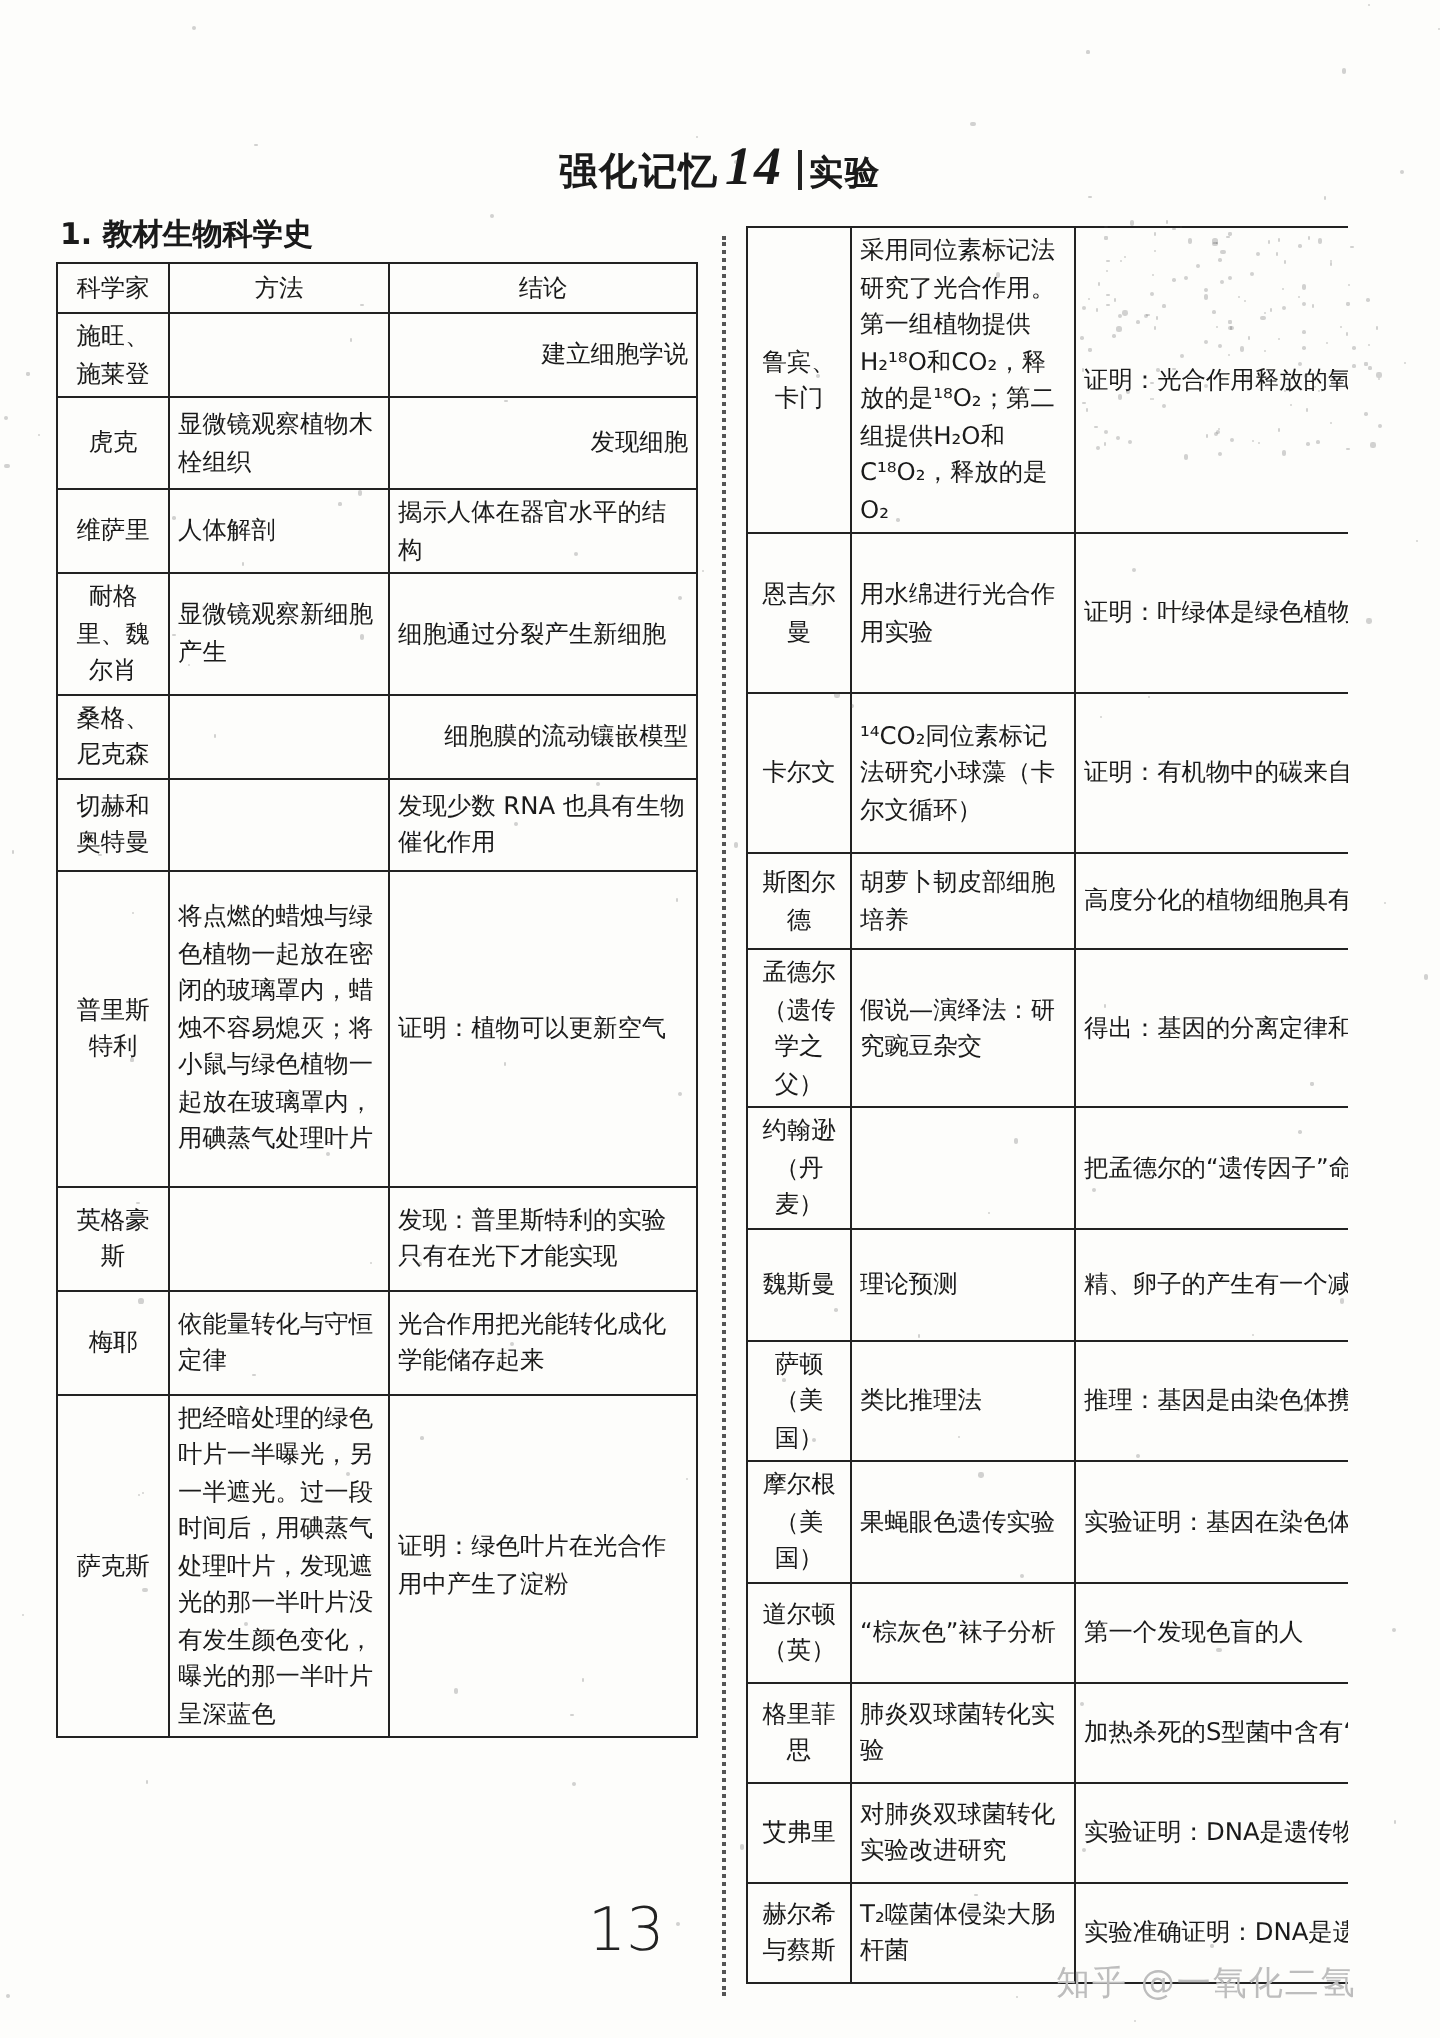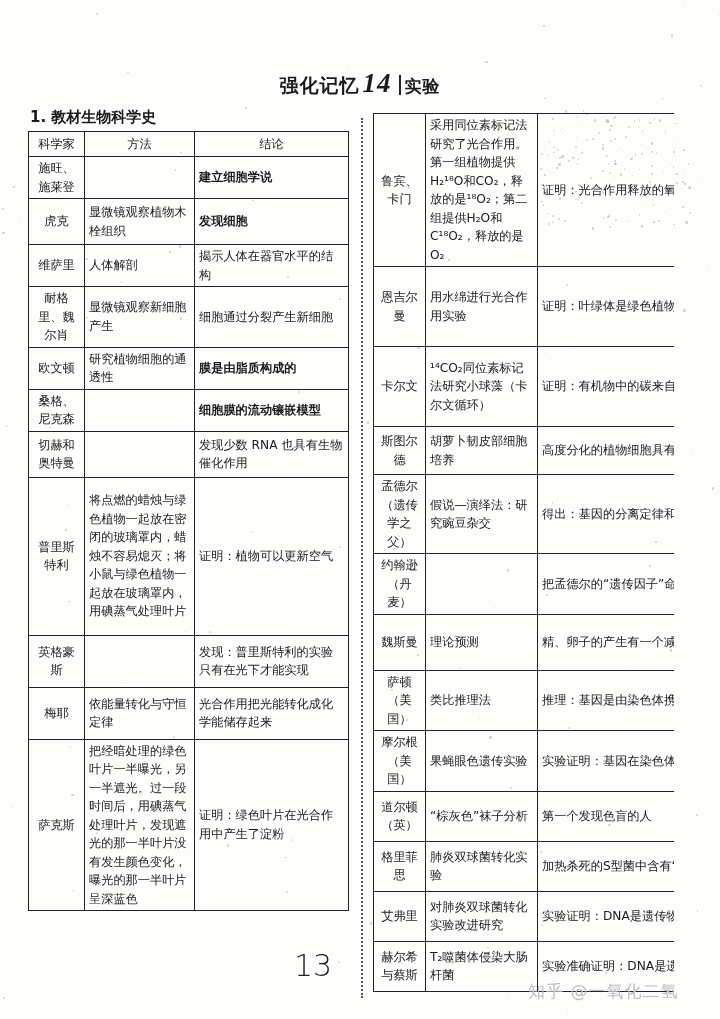--- a/index.html
+++ b/index.html
@@ -27,21 +27,21 @@
     border-left: 2px dotted #555;
   }
   table { border-collapse: collapse; position: absolute; table-layout: fixed; }
   td, th {
     border: 1.3px solid #222; padding: 2px 4px;
     font-size: 12.2px; line-height: 18.5px; font-weight: normal;
     font-family: "DejaVu Sans", sans-serif; vertical-align: middle;
   }
   th { text-align: center; height: 20px; }
   td.sci { text-align: center; }
-  td.concl.center { text-align: left; font-weight: bold; }
+  td.concl.center { text-align: right; }
   #left-table { left: 28px; top: 131px; width: 320px; }
   #left-table col.c1 { width: 56px; }
   #left-table col.c2 { width: 110px; }
   #left-table col.c3 { width: 154px; }
   #right-table { left: 373px; top: 113px; width: 300px; border-right: none; }
   #right-table col.c1 { width: 52px; }
   #right-table col.c2 { width: 112px; }
   #right-table col.c3 { width: 136px; }
   #right-table td.concl { border-right: none; white-space: nowrap; overflow: hidden; }
   .handwritten {
@@ -91,25 +91,20 @@
       </tr>
       <tr style="height: 42px;">
         <td class="sci">维萨里</td>
         <td class="meth">人体解剖</td>
         <td class="concl">揭示人体在器官水平的结构</td>
       </tr>
       <tr style="height: 42px;">
         <td class="sci">耐格里、魏尔肖</td>
         <td class="meth">显微镜观察新细胞产生</td>
         <td class="concl">细胞通过分裂产生新细胞</td>
-      </tr>
-      <tr style="height: 42px;">
-        <td class="sci">欧文顿</td>
-        <td class="meth">研究植物细胞的通透性</td>
-        <td class="concl center">膜是由脂质构成的</td>
       </tr>
       <tr style="height: 42px;">
         <td class="sci">桑格、尼克森</td>
         <td class="meth"></td>
         <td class="concl center">细胞膜的流动镶嵌模型</td>
       </tr>
       <tr style="height: 46px;">
         <td class="sci">切赫和奥特曼</td>
         <td class="meth"></td>
         <td class="concl">发现少数 RNA 也具有生物催化作用</td>

